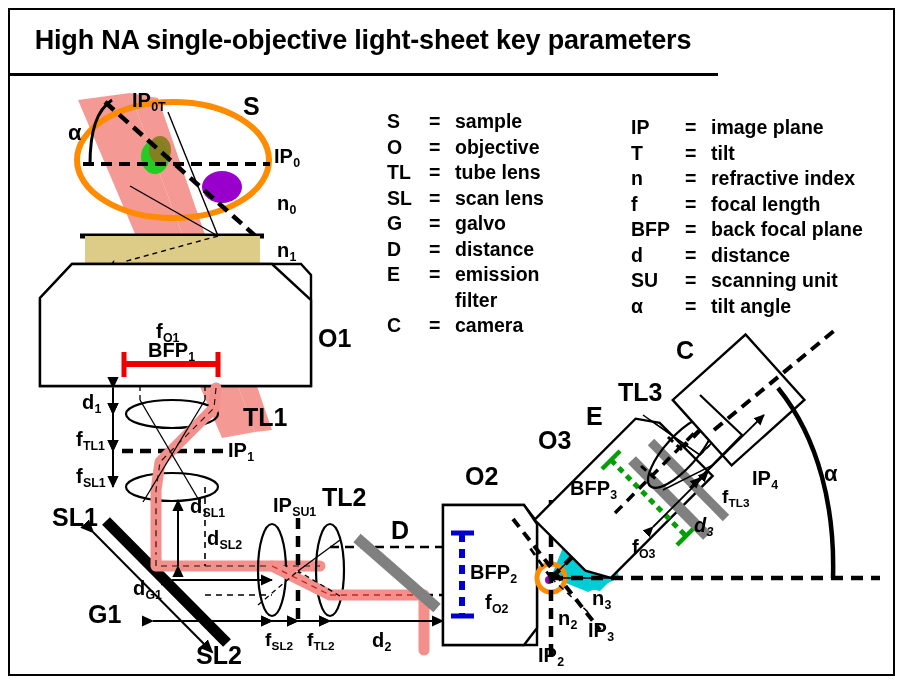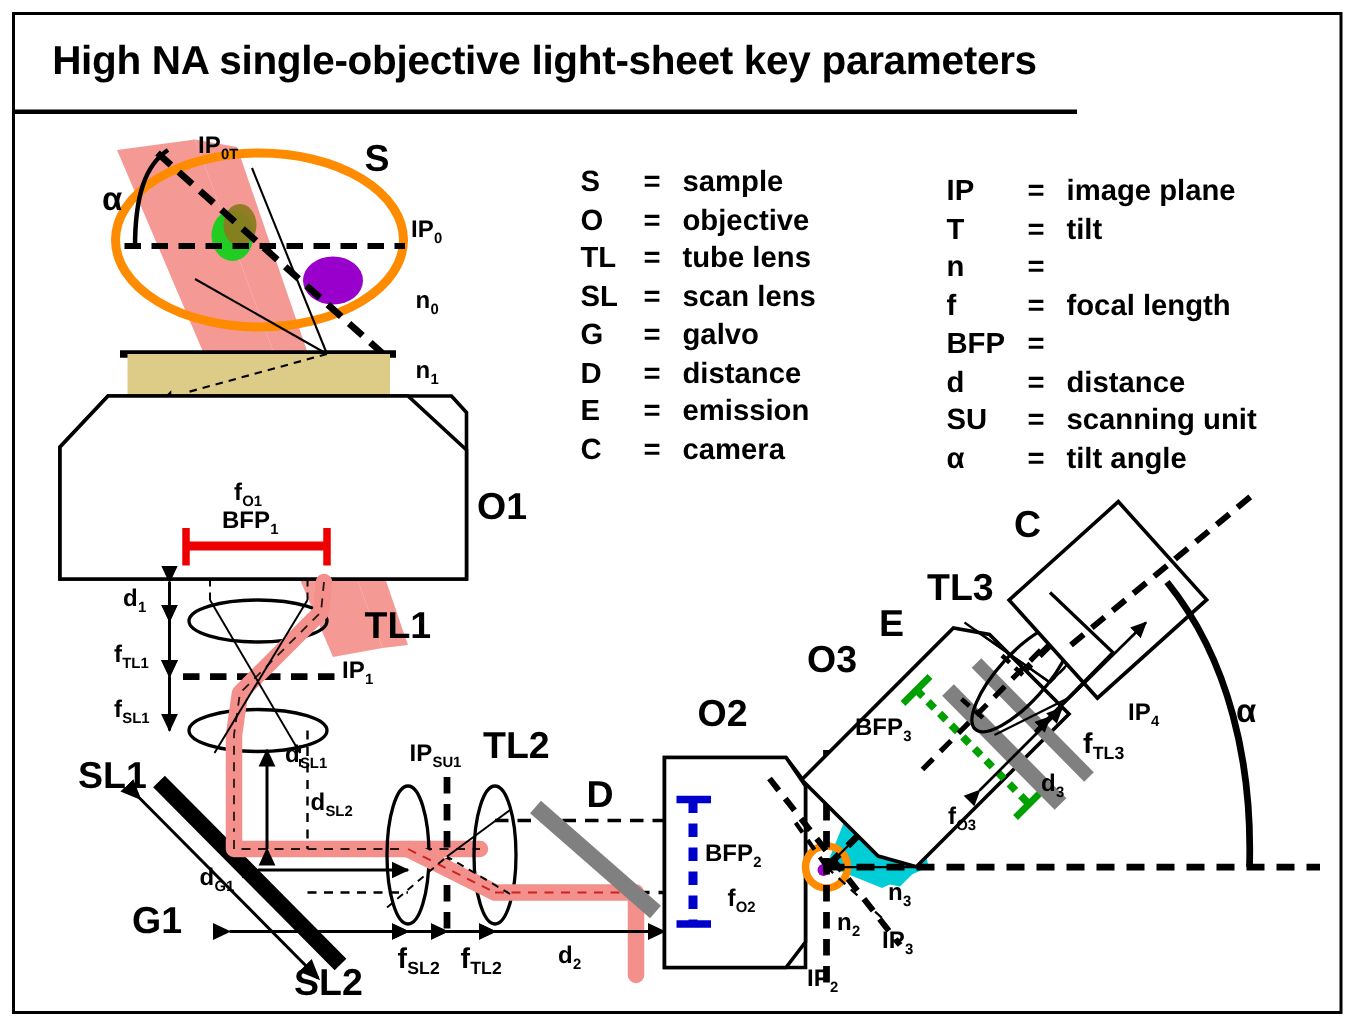--- a/index.html
+++ b/index.html
@@ -72,21 +72,21 @@
   }
   .lbl sub {
     font-size: 62%;
     font-weight: bold;
     vertical-align: baseline;
     position: relative;
     top: 0.36em;
     left: 0.02em;
   }
   .big  { font-size: 25px; }
-  .med  { font-size: 16px; }
+  .med  { font-size: 20px; }
   .sml  { font-size: 19px; }
   .alpha-lbl { font-size: 22px; }
 </style>
 </head>
 <body>
 
 <div id="figure">
 
   <div id="frame"></div>
 
@@ -332,20 +332,25 @@
     <div class="legend-row">
       <span class="legend-sym">D</span>
       <span class="legend-eq">=</span>
       <span class="legend-txt">distance</span>
     </div>
     <div class="legend-row">
       <span class="legend-sym">E</span>
       <span class="legend-eq">=</span>
       <span class="legend-txt">emission</span>
     </div>
+    <div class="legend-row cont">
+      <span class="legend-sym">X</span>
+      <span class="legend-eq">=</span>
+      <span class="legend-txt">filter</span>
+    </div>
     <div class="legend-row">
       <span class="legend-sym">C</span>
       <span class="legend-eq">=</span>
       <span class="legend-txt">camera</span>
     </div>
   </div>
 
   <div class="legend" id="legend-right">
     <div class="legend-row">
       <span class="legend-sym">IP</span>
@@ -353,29 +358,31 @@
       <span class="legend-txt">image plane</span>
     </div>
     <div class="legend-row">
       <span class="legend-sym">T</span>
       <span class="legend-eq">=</span>
       <span class="legend-txt">tilt</span>
     </div>
     <div class="legend-row">
       <span class="legend-sym">n</span>
       <span class="legend-eq">=</span>
+      <span class="legend-txt">refractive index</span>
     </div>
     <div class="legend-row">
       <span class="legend-sym">f</span>
       <span class="legend-eq">=</span>
       <span class="legend-txt">focal length</span>
     </div>
     <div class="legend-row">
       <span class="legend-sym">BFP</span>
       <span class="legend-eq">=</span>
+      <span class="legend-txt">back focal plane</span>
     </div>
     <div class="legend-row">
       <span class="legend-sym">d</span>
       <span class="legend-eq">=</span>
       <span class="legend-txt">distance</span>
     </div>
     <div class="legend-row">
       <span class="legend-sym">SU</span>
       <span class="legend-eq">=</span>
       <span class="legend-txt">scanning unit</span>
@@ -425,18 +432,18 @@
   <div class="lbl med" style="left:558px; top:608px;"><span>n</span><sub>2</sub></div>
   <div class="lbl med" style="left:592px; top:588px;"><span>n</span><sub>3</sub></div>
   <div class="lbl med" style="left:588px; top:620px;"><span>IP</span><sub>3</sub></div>
 
   <div class="lbl big" style="left:538px; top:428px;"><span>O3</span></div>
   <div class="lbl med" style="left:570px; top:478px;"><span>BFP</span><sub>3</sub></div>
   <div class="lbl med" style="left:632px; top:537px;"><span>f</span><sub>O3</sub></div>
   <div class="lbl big" style="left:586px; top:404px;"><span>E</span></div>
   <div class="lbl big" style="left:618px; top:380px;"><span>TL3</span></div>
   <div class="lbl sml" style="left:722px; top:487px;"><span>f</span><sub>TL3</sub></div>
-  <div class="lbl med" style="left:694px; top:515px;"><span>d</span><sub>3</sub></div>
+  <div class="lbl med" style="left:694px; top:515px;font-style:italic;"><span>d</span><sub>3</sub></div>
   <div class="lbl big" style="left:676px; top:338px;"><span>C</span></div>
   <div class="lbl med" style="left:752px; top:468px;text-align:center;"><span>IP</span><sub>4</sub></div>
   <div class="lbl alpha-lbl" style="left:824px; top:463px;"><span>α</span></div>
 
 </div>
 
 </body></html>

